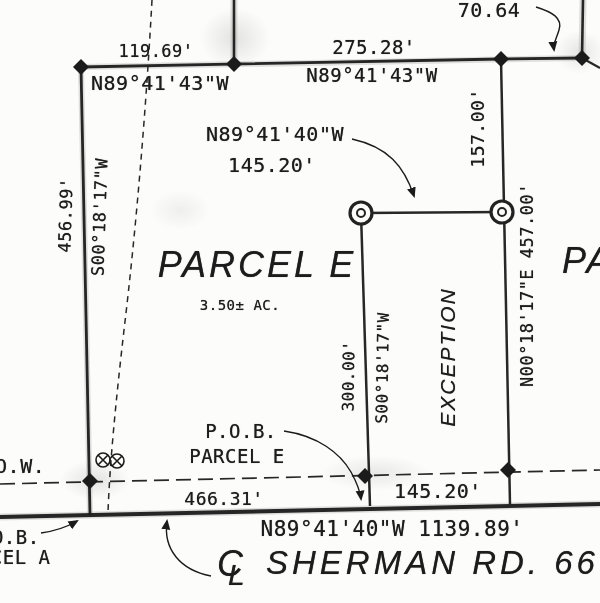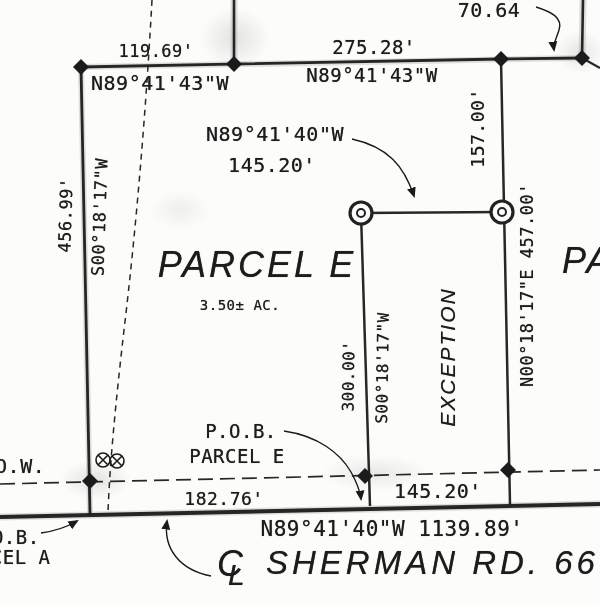--- a/index.html
+++ b/index.html
@@ -121,21 +121,21 @@
 
   <div class="lbl rot90 ital" style="left:447px;top:357px;font-size:21px;letter-spacing:2px;font-weight:normal;">EXCEPTION</div>
 
   <div class="lbl ital" style="left:562px;top:243px;font-size:36px;letter-spacing:3px;font-weight:normal;">PA</div>
 
   <div class="lbl ctr" style="left:241px;top:431px;font-size:19px;">P.O.B.</div>
   <div class="lbl ctr" style="left:237px;top:456px;font-size:19px;">PARCEL E</div>
 
   <div class="lbl" style="left:-30px;top:456px;font-size:20px;">R.O.W.</div>
 
-  <div class="lbl ctr" style="left:224px;top:499px;font-size:18px;">182.76'</div>
+  <div class="lbl ctr" style="left:224px;top:499px;font-size:18px;">466.31'</div>
   <div class="lbl ctr" style="left:438px;top:491px;font-size:20px;">145.20'</div>
 
   <div class="lbl ctr" style="left:392px;top:529px;font-size:21px;">N89°41'40"W 1139.89'</div>
 
   <div class="lbl" style="left:-32px;top:528px;font-size:19px;">P.O.B.</div>
   <div class="lbl" style="left:-45px;top:548px;font-size:19px;">PARCEL A</div>
 
   <div class="cl-wrap ital" style="left:217px;top:546px;font-weight:normal;">
     <span class="lbl cl-c">C</span>
     <span class="lbl cl-l">L</span>

